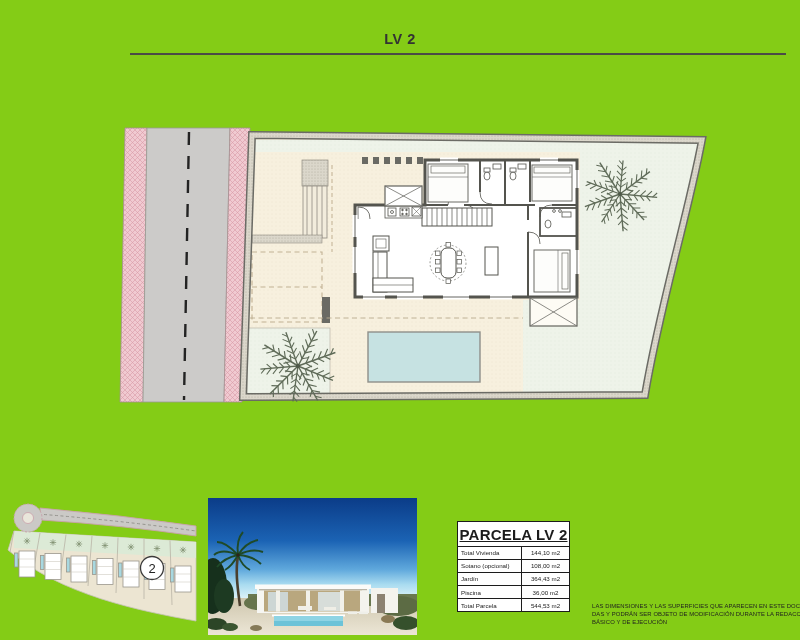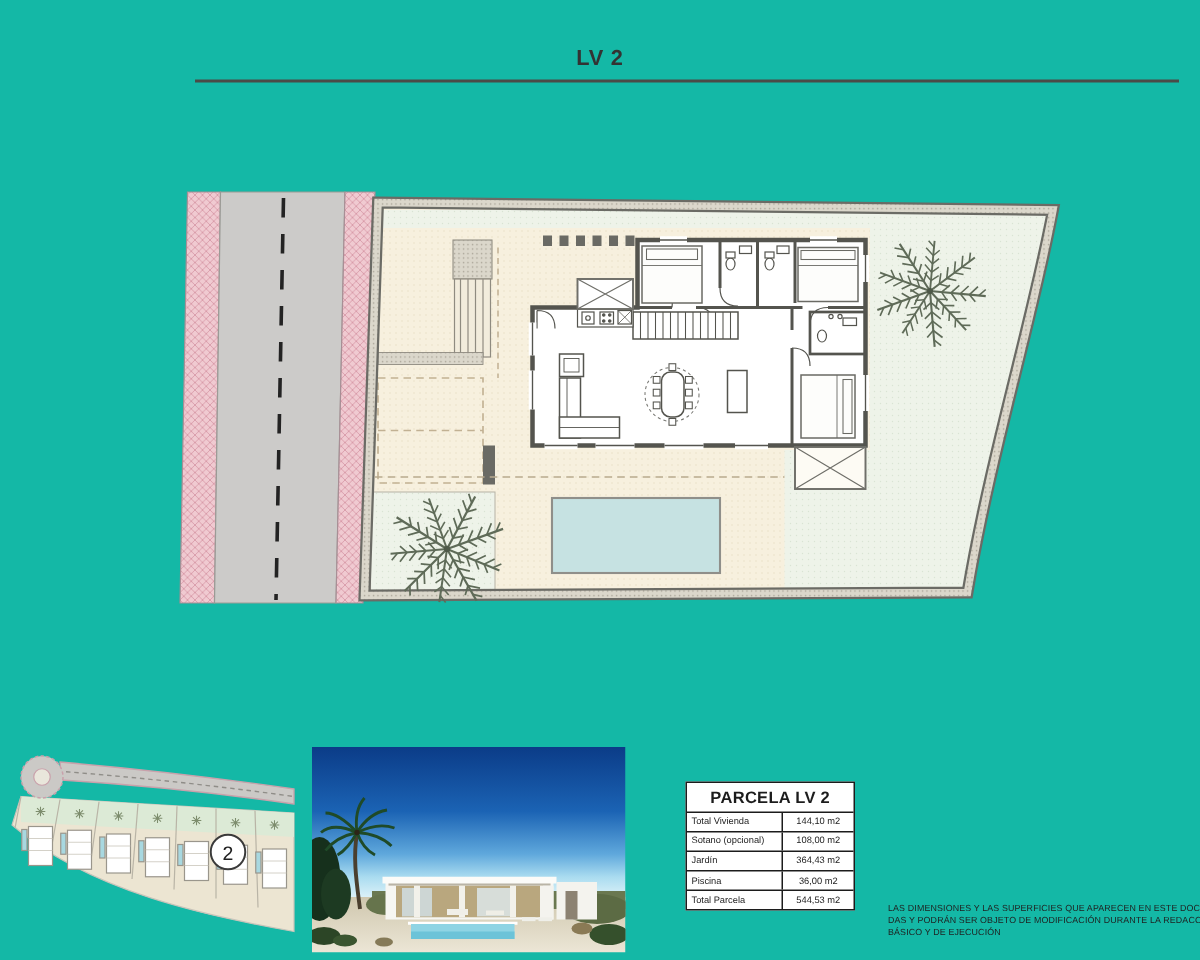--- a/index.html
+++ b/index.html
@@ -1,31 +1,31 @@
 <!DOCTYPE html>
 <html><head>
 <meta charset="utf-8">
 <style>
   html,body{margin:0;padding:0;background:#ffffff;}
   body{width:800px;height:640px;overflow:hidden;font-family:"Liberation Sans", sans-serif;}
-  #canvas{position:relative;width:800px;height:640px;background:#14b8a6;overflow:hidden;}
+  #canvas{position:relative;width:800px;height:640px;background:#84cc16;overflow:hidden;}
 
   .page-title{position:absolute;left:0;top:31px;width:800px;text-align:center;
     font-size:14.5px;font-weight:700;letter-spacing:.5px;color:#333;}
   .title-rule{position:absolute;left:130px;top:53px;width:656px;height:2.3px;background:#4b4b47;}
 
   .main-plan{position:absolute;left:110px;top:120px;}
   .site-map{position:absolute;left:0px;top:495px;}
   .villa-render{position:absolute;left:208px;top:498px;}
 
   
   .parcel-table{position:absolute;left:457px;top:521px;width:111px;background:#fff;
     border:1.3px solid #1c1c1c;color:#1c1c1c;}
   .parcel-table .pt-header{border-bottom:1.2px solid #1c1c1c;text-align:center;
-    font-size:11px;font-weight:700;padding:3.5px 0 3px 0;letter-spacing:.2px;}
+    font-size:15px;font-weight:700;padding:3.5px 0 3px 0;letter-spacing:.2px;text-decoration:underline;}
   .parcel-table .pt-row{display:flex;border-bottom:1.1px solid #1c1c1c;height:12.2px;align-items:center;}
   .parcel-table .pt-row:last-child{border-bottom:none;}
   .parcel-table .pt-label{width:60px;border-right:1.1px solid #1c1c1c;font-size:6.2px;
     padding:0 0 0 3px;height:100%;display:flex;align-items:center;}
   .parcel-table .pt-value{flex:1;text-align:center;font-size:6.2px;}
 
   .disclaimer{position:absolute;left:592px;top:602px;width:280px;color:#1f1f1f;
     font-size:5.9px;line-height:8.2px;letter-spacing:.1px;}
   .disclaimer div{white-space:nowrap;}
 </style>

